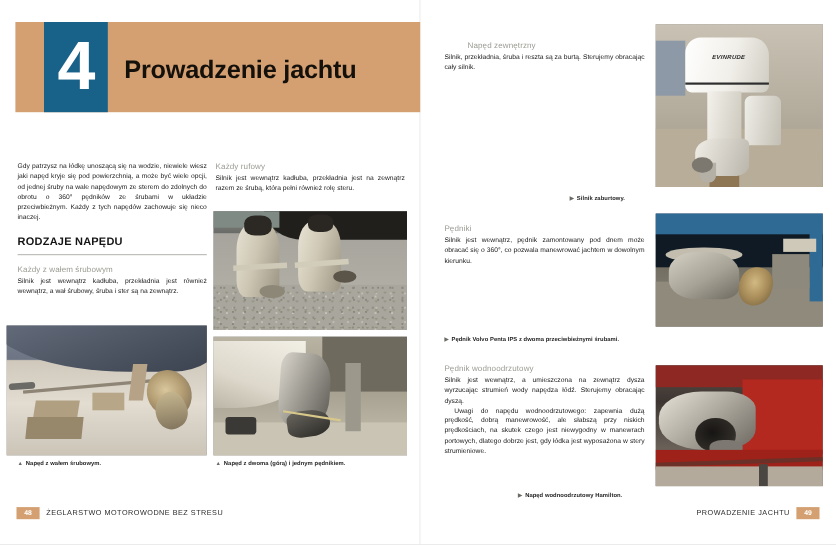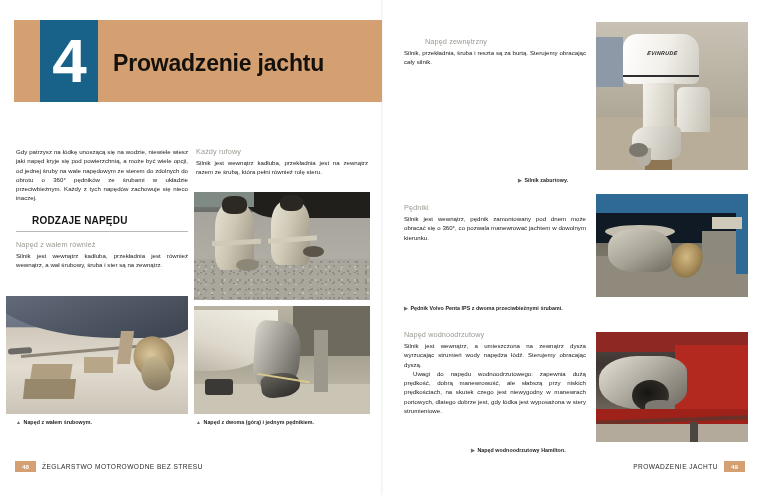--- a/index.html
+++ b/index.html
@@ -79,21 +79,20 @@
     font-weight: normal;
     letter-spacing: 0.1px;
   }
 
   .section-head {
     position: absolute;
     font-size: 10px;
     font-weight: bold;
     color: #141414;
     letter-spacing: 0.2px;
-    margin-left: 16px;
   }
   .rule {
     position: absolute;
     height: 1.4px;
     background: #b9b9b4;
   }
 
   
   .caption {
     position: absolute;
@@ -306,21 +305,21 @@
   <div class="chapter-number">4</div>
   <div class="chapter-title">Prowadzenie jachtu</div>
 
   <div class="body-text" style="left:16px; top:147px; width:172px;">
     <p>Gdy patrzysz na łódkę unoszącą się na wodzie, niewiele wiesz jaki napęd kryje się pod powierzchnią, a może być wiele opcji, od jednej śruby na wale napędowym ze sterem do zdolnych do obrotu o 360° pędników ze śrubami w układzie przeciwbieżnym. Każdy z tych napędów zachowuje się nieco inaczej.</p>
   </div>
 
   <div class="section-head" style="left:16px; top:215px;">RODZAJE NAPĘDU</div>
   <div class="rule" style="left:16px; top:231px; width:172px;"></div>
 
-  <div class="sub-head" style="left:16px; top:240px;">Napęd z wałem również</div>
+  <div class="sub-head" style="left:16px; top:240px;">Każdy z wałem śrubowym</div>
   <div class="body-text" style="left:16px; top:251px; width:172px;">
     <p>Silnik jest wewnątrz kadłuba, przekładnia jest również wewnątrz, a wał śrubowy, śruba i ster są na zewnątrz.</p>
   </div>
 
   <div class="photo p1" style="left:6px; top:296px; width:182px; height:118px;">
     <div class="sky"></div>
     <div class="hull"></div>
     <div class="cyl"></div>
     <div class="shaft"></div>
     <div class="strut"></div>
@@ -406,21 +405,21 @@
     <div class="rightbox"></div>
     <div class="pale"></div>
     <div class="podtop"></div>
     <div class="pod"></div>
     <div class="props"></div>
   </div>
   <div class="caption" style="left:404px; top:305px;">
     <span class="tri">▶</span><span>Pędnik Volvo Penta IPS z dwoma przeciwbieżnymi śrubami.</span>
   </div>
 
-  <div class="sub-head" style="left:404px; top:330px;">Napęd wodnoodrzutowy</div>
+  <div class="sub-head" style="left:404px; top:330px;">Pędnik wodnoodrzutowy</div>
   <div class="body-text" style="left:404px; top:341px; width:182px;">
     <p>Silnik jest wewnątrz, a umieszczona na zewnątrz dysza wyrzucając strumień wody napędza łódź. Sterujemy obracając dyszą.</p>
     <p class="indent">Uwagi do napędu wodnoodrzutowego: zapewnia dużą prędkość, dobrą manewrowość, ale słabszą przy niskich prędkościach, na skutek czego jest niewygodny w manewrach portowych, dlatego dobrze jest, gdy łódka jest wyposażona w stery strumieniowe.</p>
   </div>
 
   <div class="photo p6" style="left:596px; top:332px; width:152px; height:110px;">
     <div class="sky"></div>
     <div class="red1"></div>
     <div class="redpanel"></div>
     <div class="jet"></div>

